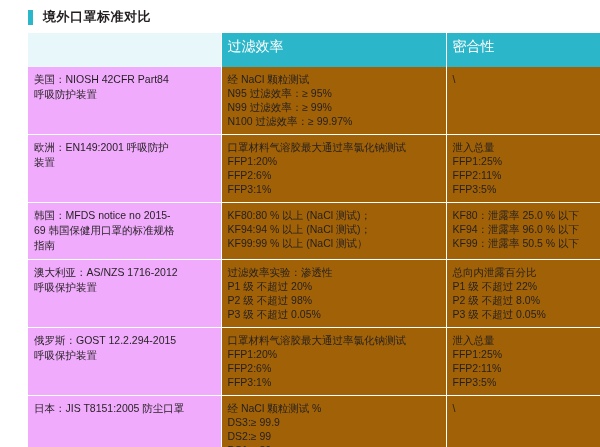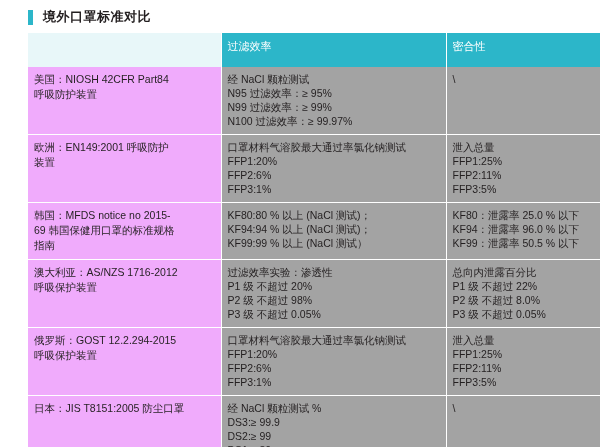--- a/index.html
+++ b/index.html
@@ -56,31 +56,31 @@
     line-height: 14px;
   }
   table.cmp thead th {
     background: #2cb6c9;
     color: #ffffff;
     font-weight: normal;
     text-align: left;
     height: 22px;
     padding-top: 6px;
     padding-bottom: 6px;
-    font-size: 11px;
+    font-size: 14px;
     border-right: 1px solid #ffffff;
   }
   table.cmp thead th.blank {
     background: #e8f7f9;
     border-right: 1px solid #ffffff;
   }
   table.cmp thead th:last-child { border-right: none; }
 
   table.cmp tbody td {
-    background: #a3a3a3;
+    background: #a16207;
     border-right: 1px solid #ffffff;
     border-bottom: 1px solid #ffffff;
   }
   table.cmp tbody td:last-child { border-right: none; }
   table.cmp tbody tr:last-child td { border-bottom: none; }
 
   table.cmp tbody td.name {
     background: #f0abfc;
   }
   .cell-line { display: block; white-space: pre-wrap; }

